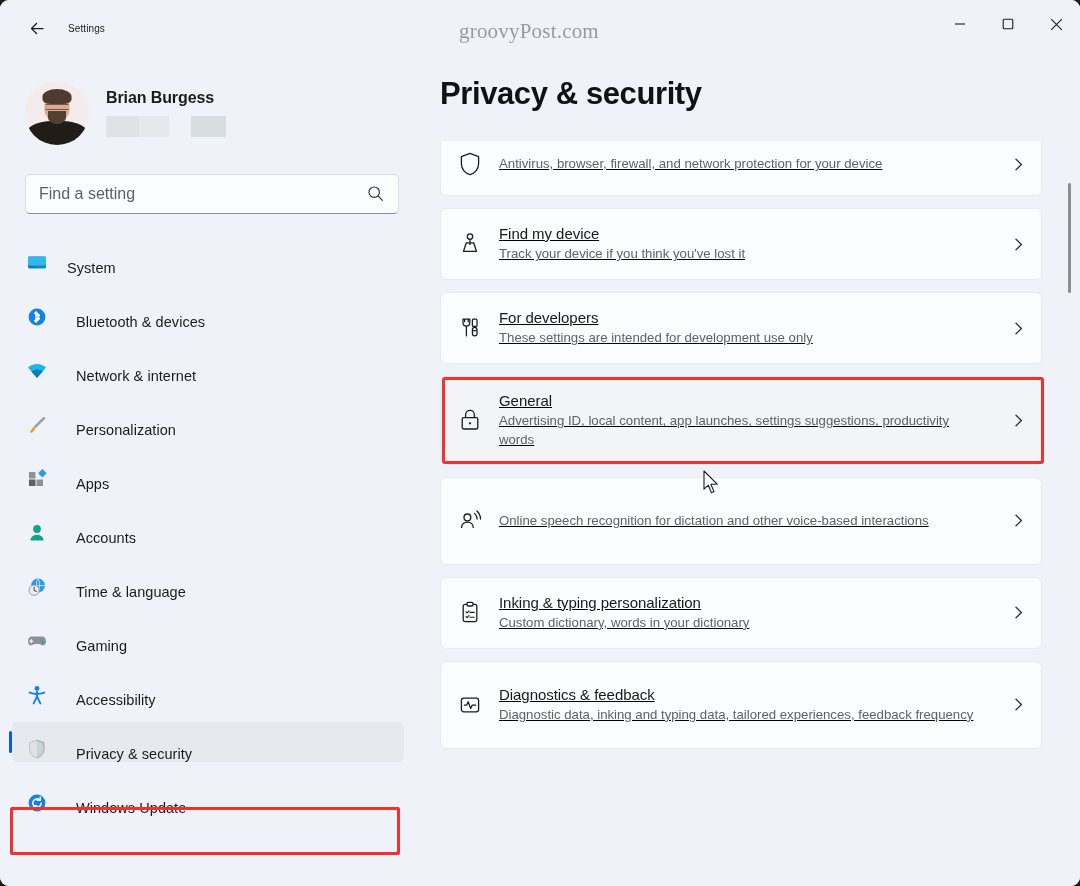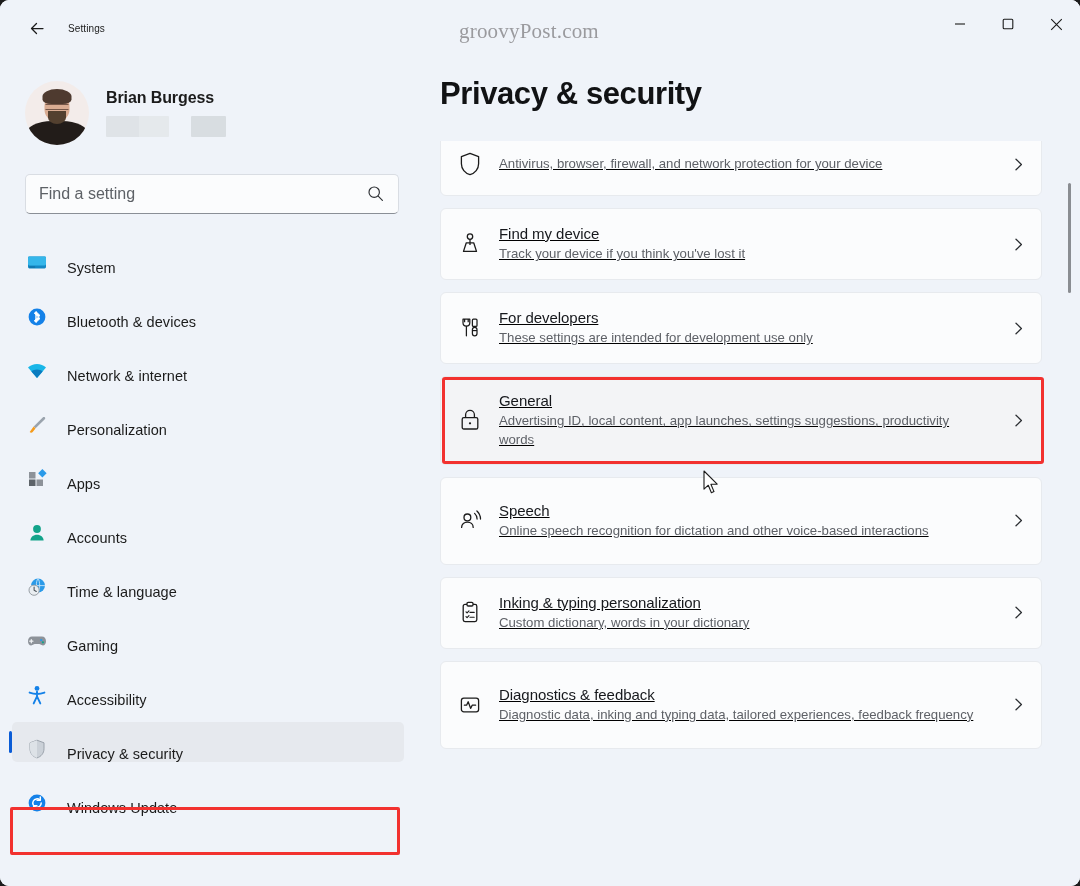--- a/index.html
+++ b/index.html
@@ -171,21 +171,21 @@
   .navitem {
     position: relative;
     display: flex;
     align-items: flex-end;
     height: 40px;
     margin: 0 16px 0 12px;
     padding-left: 12px;
     border-radius: 5px;
     cursor: default;
   }
-  .navitem + .navitem { margin-top: 14px; }
+  .navitem + .navitem { margin-top: 14px; gap: 9px; }
   .navitem.selected { background: #e6e9ee; }
   .navitem.selected::before {
     content: "";
     position: absolute;
     left: -3px; top: 9px;
     width: 3px; height: 22px;
     border-radius: 2px;
     background: #0a5cd6;
   }
   .nav-icon {
@@ -599,21 +599,20 @@
 
       <div class="card" style="min-height:88px;">
         <div class="card-icon">
           <svg width="26" height="26" viewBox="0 0 26 26" fill="none">
             <circle cx="10.4" cy="9.4" r="3.4" stroke="#1b1b1b" stroke-width="1.3"></circle>
             <path d="M4.6 19.4c0-3.3 2.6-5.2 5.8-5.2s5.8 1.9 5.8 5.2" stroke="#1b1b1b" stroke-width="1.3" stroke-linecap="round"></path>
             <path d="M17.6 5.4c1.6 1.5 2.5 3.5 2.5 5.6M19.9 3c2.3 2.1 3.6 5 3.6 8.1" stroke="#1b1b1b" stroke-width="1.25" stroke-linecap="round" fill="none"></path>
           </svg>
         </div>
         <div class="card-body">
-          <div class="card-title">Speech</div>
           <div class="card-sub">Online speech recognition for dictation and other voice-based interactions</div>
         </div>
         <div class="chev">
           <svg width="15" height="15" viewBox="0 0 15 15" fill="none">
             <path d="M5 2.2l5.4 5.3L5 12.8" stroke="#2a2d31" stroke-width="1.3" stroke-linecap="round" stroke-linejoin="round"></path>
           </svg>
         </div>
       </div>
 
       <div class="card">

